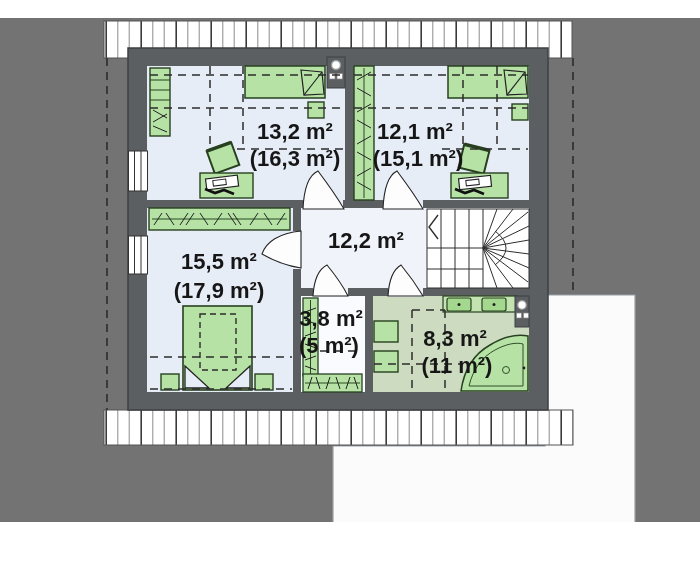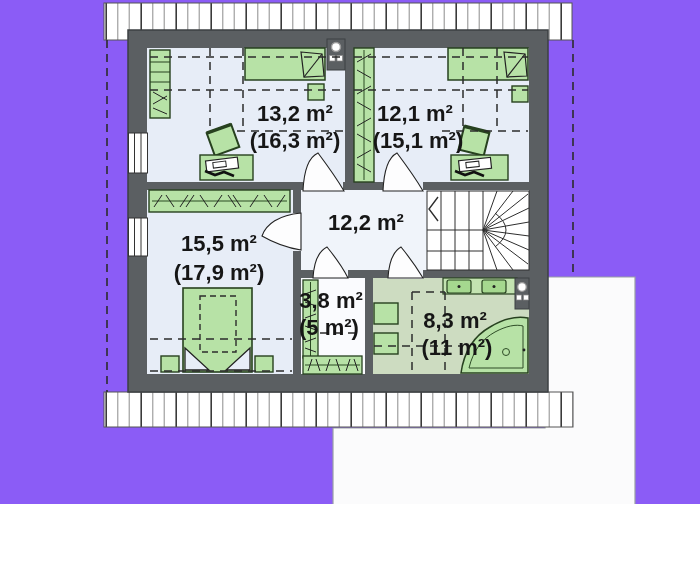--- a/index.html
+++ b/index.html
@@ -1,17 +1,17 @@
 <!DOCTYPE html>
 <html><head>
 <meta charset="utf-8">
 <style>
   html,body{margin:0;padding:0;background:#ffffff;}
-  .page{position:relative;width:700px;height:504px;background:#8b5cf6;overflow:hidden;
-        font-family:"Liberation Sans",sans-serif;}
+  .page{position:relative;width:700px;height:504px;background:#737373;overflow:hidden;
+        font-family:"Liberation Sans",sans-serif;margin-top:18px;}
   svg{display:block;}
   text.area{font-family:"Liberation Sans",sans-serif;font-weight:bold;font-size:22px;fill:#161616;}
 </style>
 </head>
 <body>
 
 <div class="page">
 <svg width="700" height="575" viewBox="0 0 700 575">
 
   <path d="M545,277 L635,277 L635,573 L333,573 L333,428 L545,428 Z" fill="#fbfbfc" stroke="#9aa0a4" stroke-width="1.2"></path>

